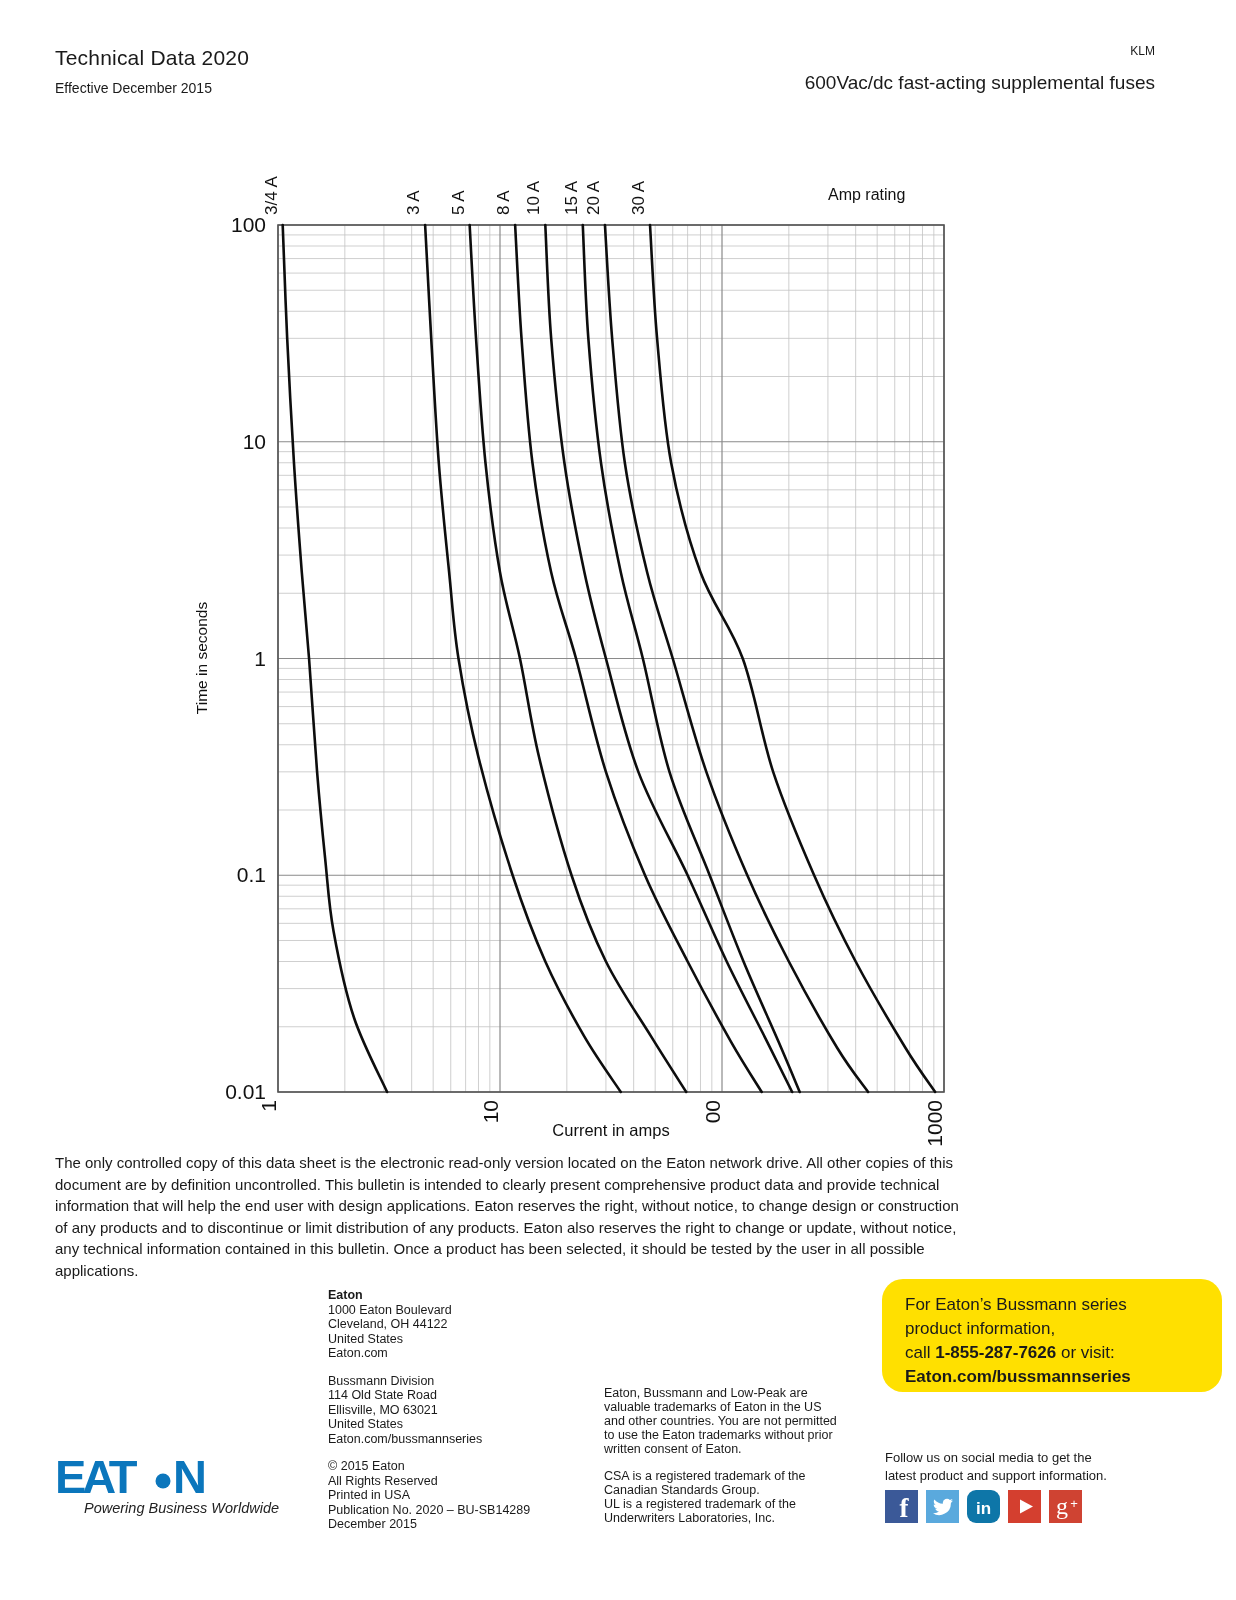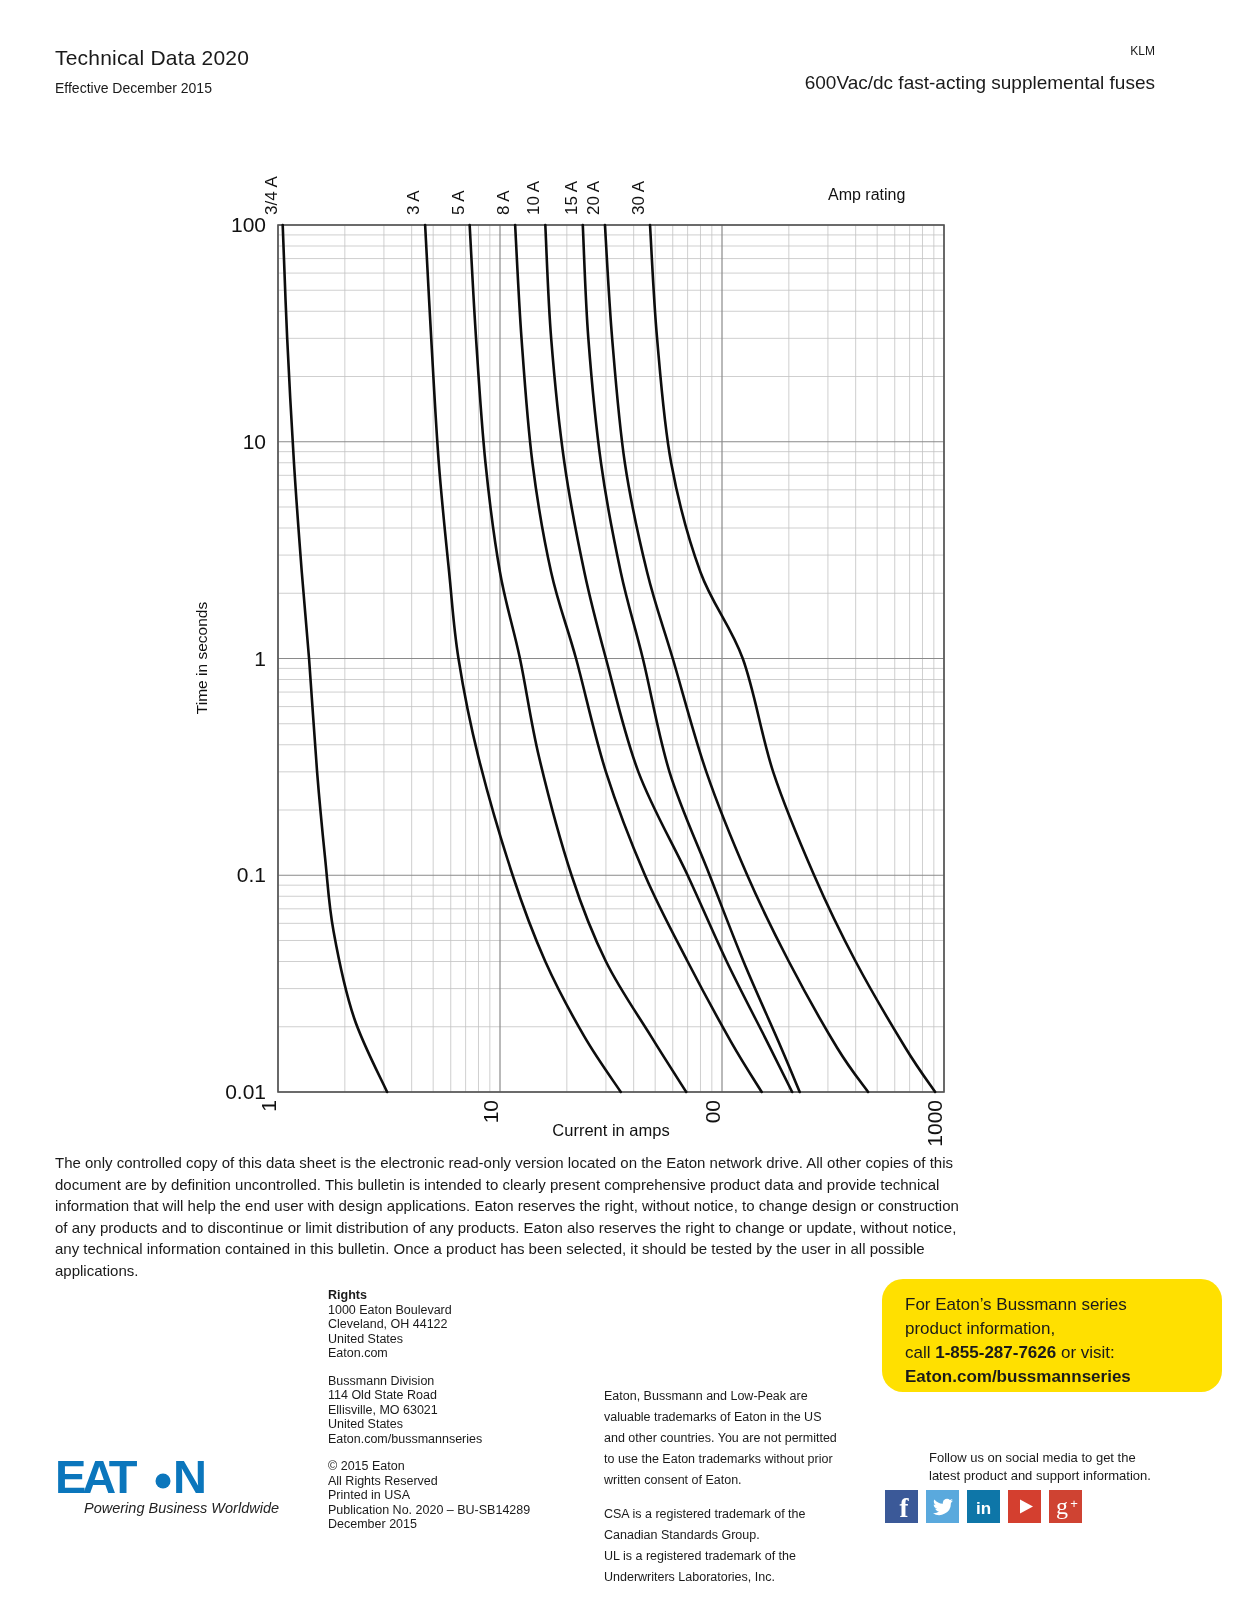--- a/index.html
+++ b/index.html
@@ -10,27 +10,27 @@
   .hdr-title{left:55px;top:46px;font-size:21px;letter-spacing:.2px;}
   .hdr-eff{left:55px;top:80px;font-size:14px;}
   .hdr-klm{right:81px;top:44px;font-size:12px;text-align:right;}
   .hdr-sub{right:81px;top:72px;font-size:19px;text-align:left;}
   .section-title{left:55px;top:120px;font-size:18px;font-weight:bold;}
   #chart-layer{left:0;top:0;width:1236px;height:1160px;pointer-events:none;}
   .disclaimer{left:55px;top:1152px;width:1090px;font-size:15px;line-height:21.5px;}
   .fcol{font-size:12.5px;line-height:14.5px;}
   .fcol .blk{margin-bottom:13px;}
   .fcol1{left:328px;top:1288px;width:250px;}
-  .fcol2{left:604px;top:1386px;width:260px;font-size:12.5px;line-height:21px;}
+  .fcol2{left:604px;top:1386px;width:260px;font-size:12.5px;line-height:14px;}
   .fcol2 .blk{margin-bottom:13px;}
   .company{font-weight:bold;}
   .promo{left:882px;top:1279px;width:340px;height:113px;box-sizing:border-box;
          padding:14px 0 0 23px;font-size:17px;line-height:24px;}
   .promo b{font-weight:bold;}
-  .social-text{left:885px;top:1449px;font-size:13px;line-height:17.5px;margin-left:44px;}
+  .social-text{left:885px;top:1449px;font-size:13px;line-height:17.5px;}
   .social-row{left:885px;top:1490px;display:flex;gap:8px;}
   .sicon{width:33px;height:33px;display:flex;align-items:center;justify-content:center;}
   .sicon svg{display:block;}
   .logo-box{left:57px;top:1452px;}
   .logo-tagline{left:84px;top:1500px;font-size:14.5px;font-style:italic;color:#222;}
 </style>
 </head>
 <body>
 
 <div class="page">
@@ -140,21 +140,21 @@
 
   <div class="abs disclaimer pre">The only controlled copy of this data sheet is the electronic read-only version located on the Eaton network drive. All other copies of this
 document are by definition uncontrolled. This bulletin is intended to clearly present comprehensive product data and provide technical
 information that will help the end user with design applications. Eaton reserves the right, without notice, to change design or construction
 of any products and to discontinue or limit distribution of any products. Eaton also reserves the right to change or update, without notice,
 any technical information  contained in this bulletin. Once a product has been selected, it should be tested by the user in all possible
 applications.</div>
 
   <div class="abs fcol fcol1">
     <div class="blk">
-      <div class="company">Rights</div>
+      <div class="company">Eaton</div>
       <div class="pre">1000 Eaton Boulevard
 Cleveland, OH 44122
 United States
 Eaton.com</div>
     </div>
     <div class="blk pre">Bussmann Division
 114 Old State Road
 Ellisville, MO 63021
 United States
 Eaton.com/bussmannseries</div>
@@ -190,21 +190,21 @@
     <div class="sicon" style="background: rgb(59, 89, 152);">
       <svg width="33" height="33" viewBox="0 0 33 33">
           <text x="19" y="27" text-anchor="middle" font-family="Liberation Serif, serif" font-weight="bold" font-size="27" fill="#fff">f</text>
         </svg>
     </div>
     <div class="sicon" style="background: rgb(90, 169, 221);">
       <svg width="33" height="33" viewBox="0 0 33 33">
           <path fill="#fff" d="M27 10.6c-.7.3-1.5.6-2.3.7.8-.5 1.5-1.3 1.8-2.3-.8.5-1.7.8-2.6 1a4.1 4.1 0 0 0-7.1 2.8c0 .3 0 .7.1 1-3.4-.2-6.5-1.8-8.5-4.4-.4.6-.6 1.3-.6 2.1 0 1.4.7 2.7 1.8 3.4-.7 0-1.3-.2-1.9-.5v.1c0 2 1.4 3.7 3.3 4-.3.1-.7.2-1.1.2l-.8-.1c.5 1.6 2 2.8 3.9 2.9a8.3 8.3 0 0 1-6.1 1.7 11.7 11.7 0 0 0 18-9.8v-.5c.8-.6 1.5-1.3 2.1-2.3z"></path>
         </svg>
     </div>
-    <div class="sicon" style="background: rgb(14, 118, 168);">
+    <div class="sicon" style="background: rgb(14, 118, 168); border-radius: 9px;">
       <svg width="33" height="33" viewBox="0 0 33 33">
           <text x="16.5" y="24" text-anchor="middle" font-family="Liberation Sans, sans-serif" font-weight="bold" font-size="17" fill="#fff">in</text>
         </svg>
     </div>
     <div class="sicon" style="background: rgb(212, 63, 47);">
       <svg width="33" height="33" viewBox="0 0 33 33">
           <polygon points="12,9.5 25,16.5 12,23.5" fill="#fff"></polygon>
         </svg>
     </div>
     <div class="sicon" style="background: rgb(207, 67, 50);">

